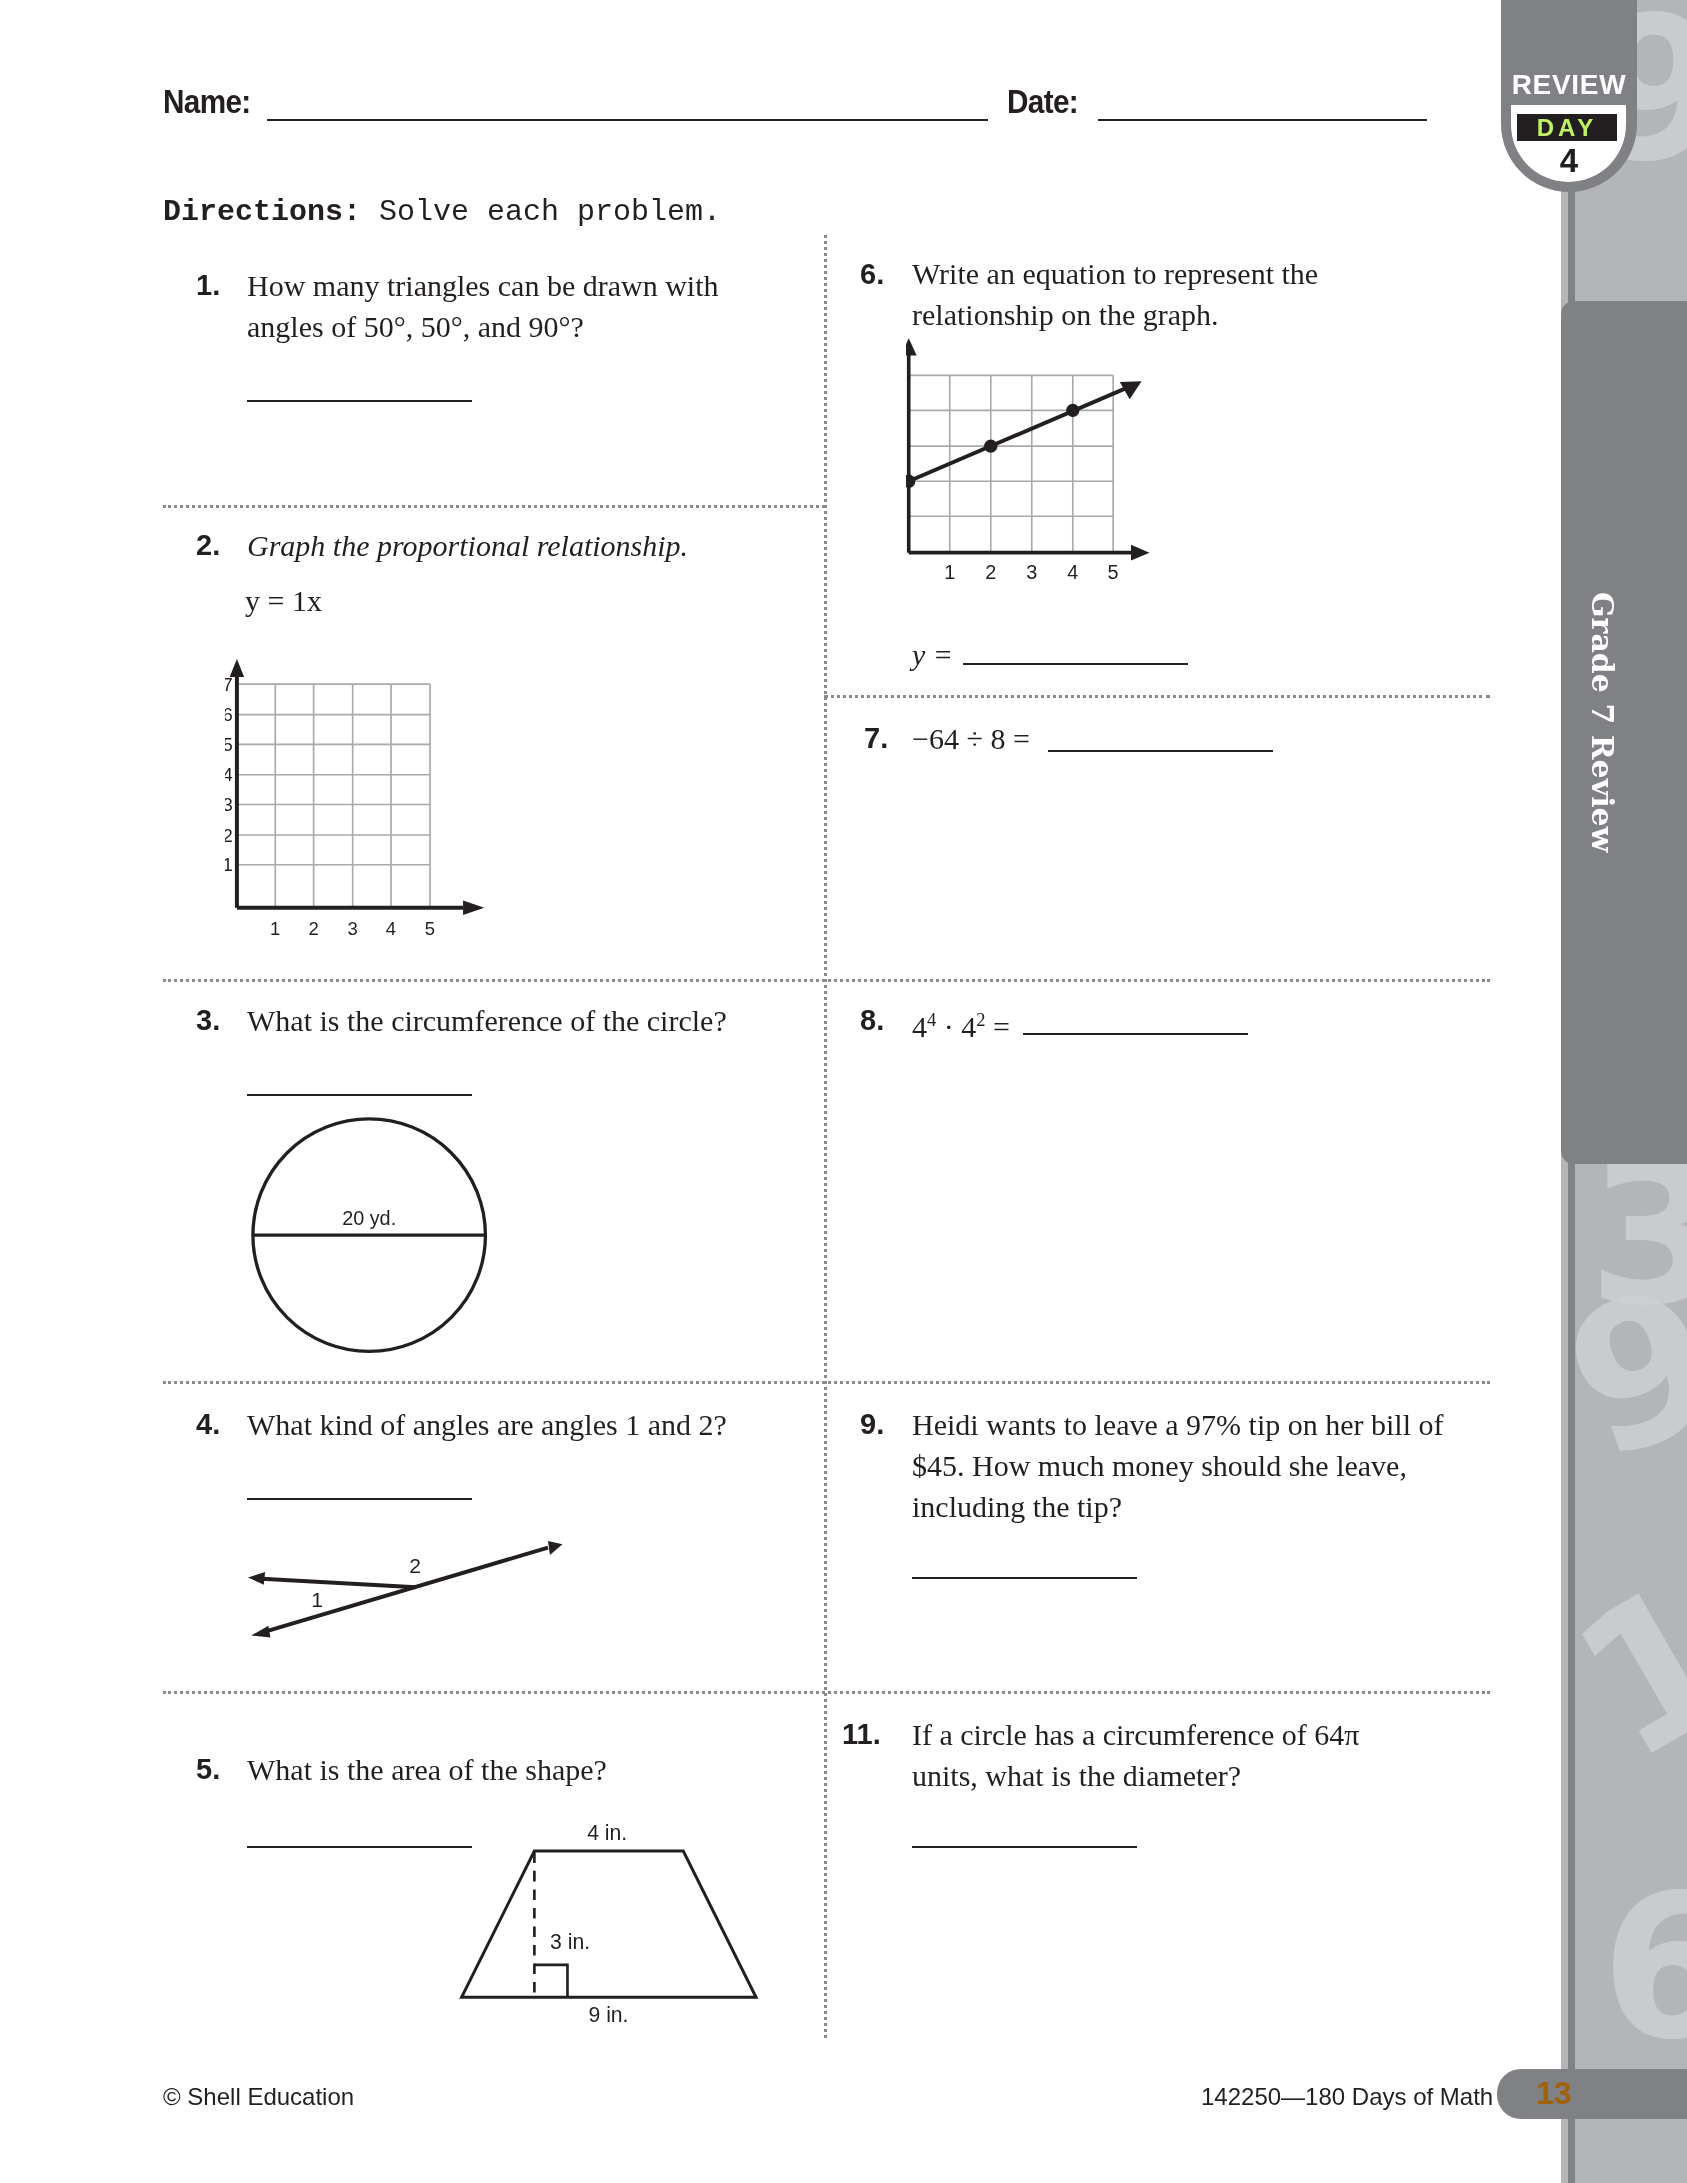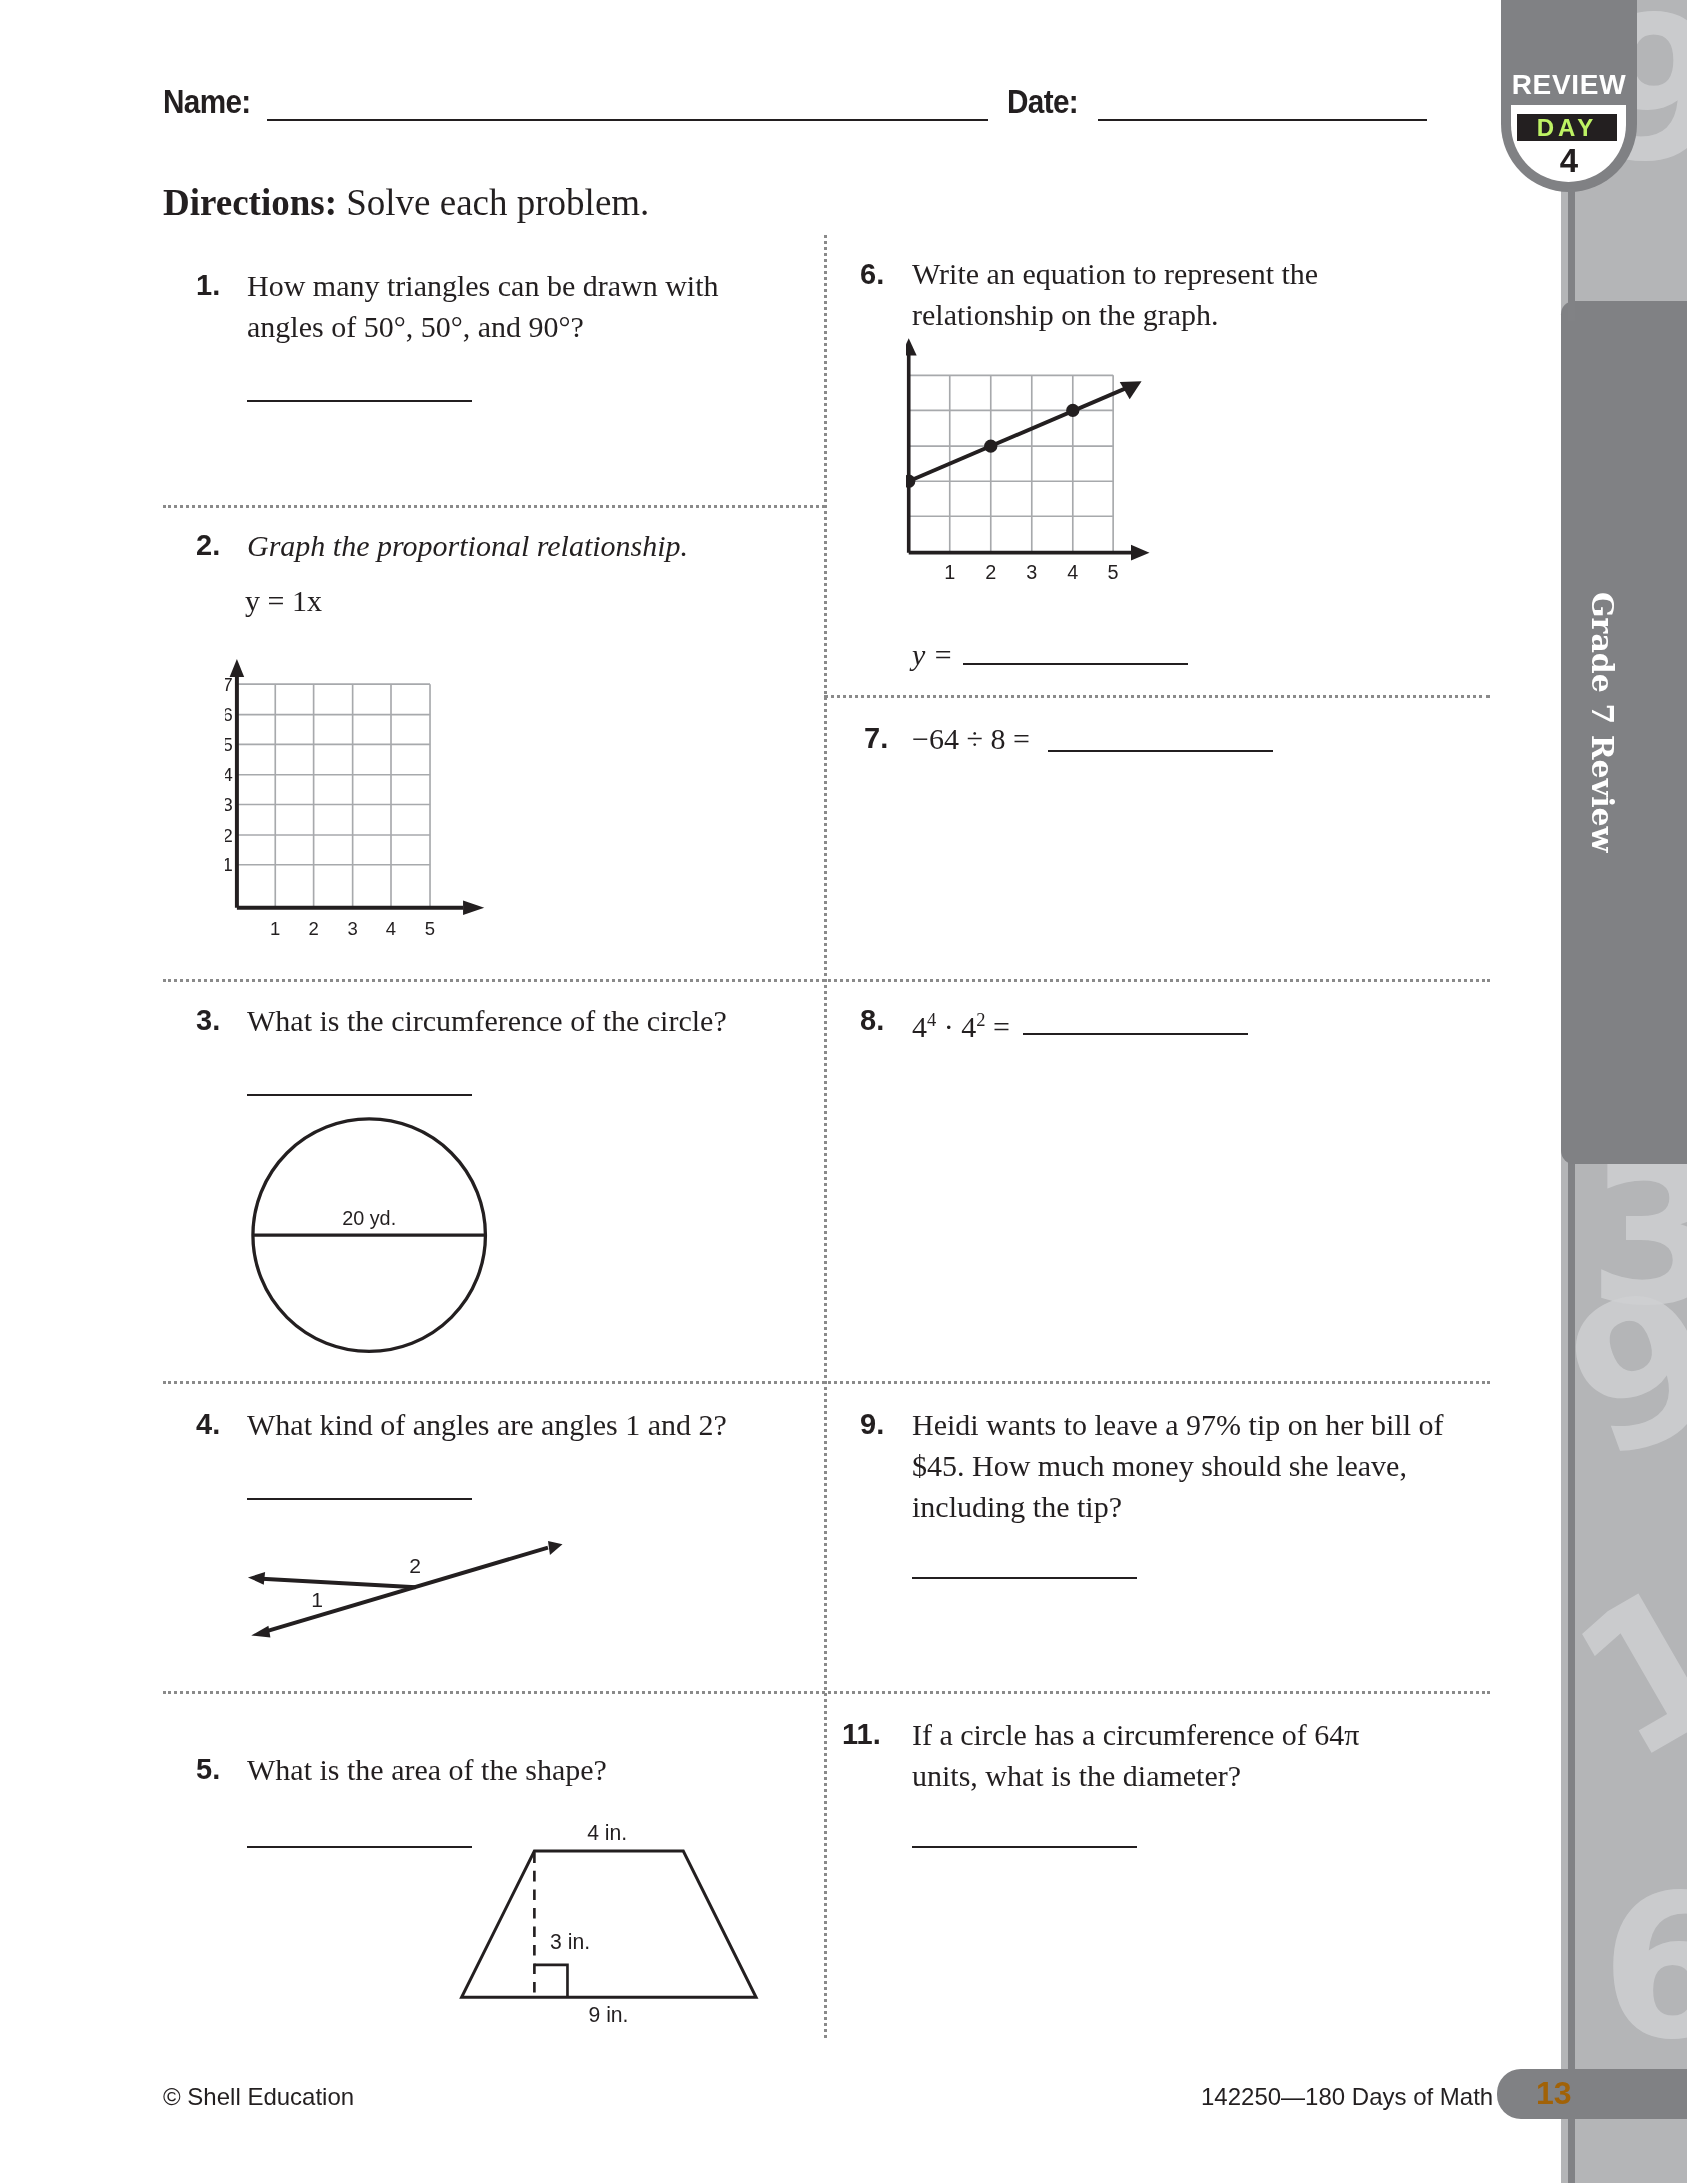--- a/index.html
+++ b/index.html
@@ -1,20 +1,20 @@
 <!DOCTYPE html>
 <html style="font-size:10.6px"><head>
   <meta charset="utf-8">
   <style>
     html, body { margin: 0; padding: 0; }
     body { width: 1687px; height: 2183px; position: relative; background: #ffffff; overflow: hidden; color: #231f20; }
     .abs { position: absolute; }
     .hdr-label { font-family: "Liberation Sans", sans-serif; font-weight: bold; font-size: 33px; letter-spacing: -0.7px; transform: scaleX(0.9); transform-origin: left; }
     .rule { position: absolute; height: 0; border-top: 2.6px solid #231f20; }
-    .directions { font-family: Liberation Serif, serif; font-size: 37px; }
+    .directions { font-family: Liberation Mono, monospace; font-size: 30px; margin-top: 14px; }
     .directions b { font-weight: bold; }
     .qnum { position: absolute; font-family: "Liberation Sans", sans-serif; font-weight: bold; font-size: 29px; }
     .qtext { position: absolute; font-family: "Liberation Serif", serif; font-size: 30px; line-height: 41px; }
     .ans { position: absolute; height: 0; border-top: 2px solid #231f20; width: 225px; }
     .hdiv { position: absolute; height: 0; border-top: 3.3px dotted #8a8a8a; }
     .vdiv { position: absolute; width: 0; border-left: 3.3px dotted #8a8a8a; }
     .sidebar { position: absolute; left: 1561px; top: 0; width: 126px; height: 2183px; background: #b4b5b7; }
     .sidebar-edge { position: absolute; left: 1568px; top: 0; width: 6.6px; height: 2183px; background: #818285; }
     .tab-gray { position: absolute; left: 1561px; top: 301px; width: 132px; height: 863px; background: #808184; border-radius: 13.2px 0 0 13.2px; }
     .tab-text { position: absolute; left: 1585px; top: 592px; color: #ffffff; font-family: "DejaVu Serif", serif; font-weight: bold; font-size: 30px; writing-mode: vertical-rl; white-space: nowrap; }

